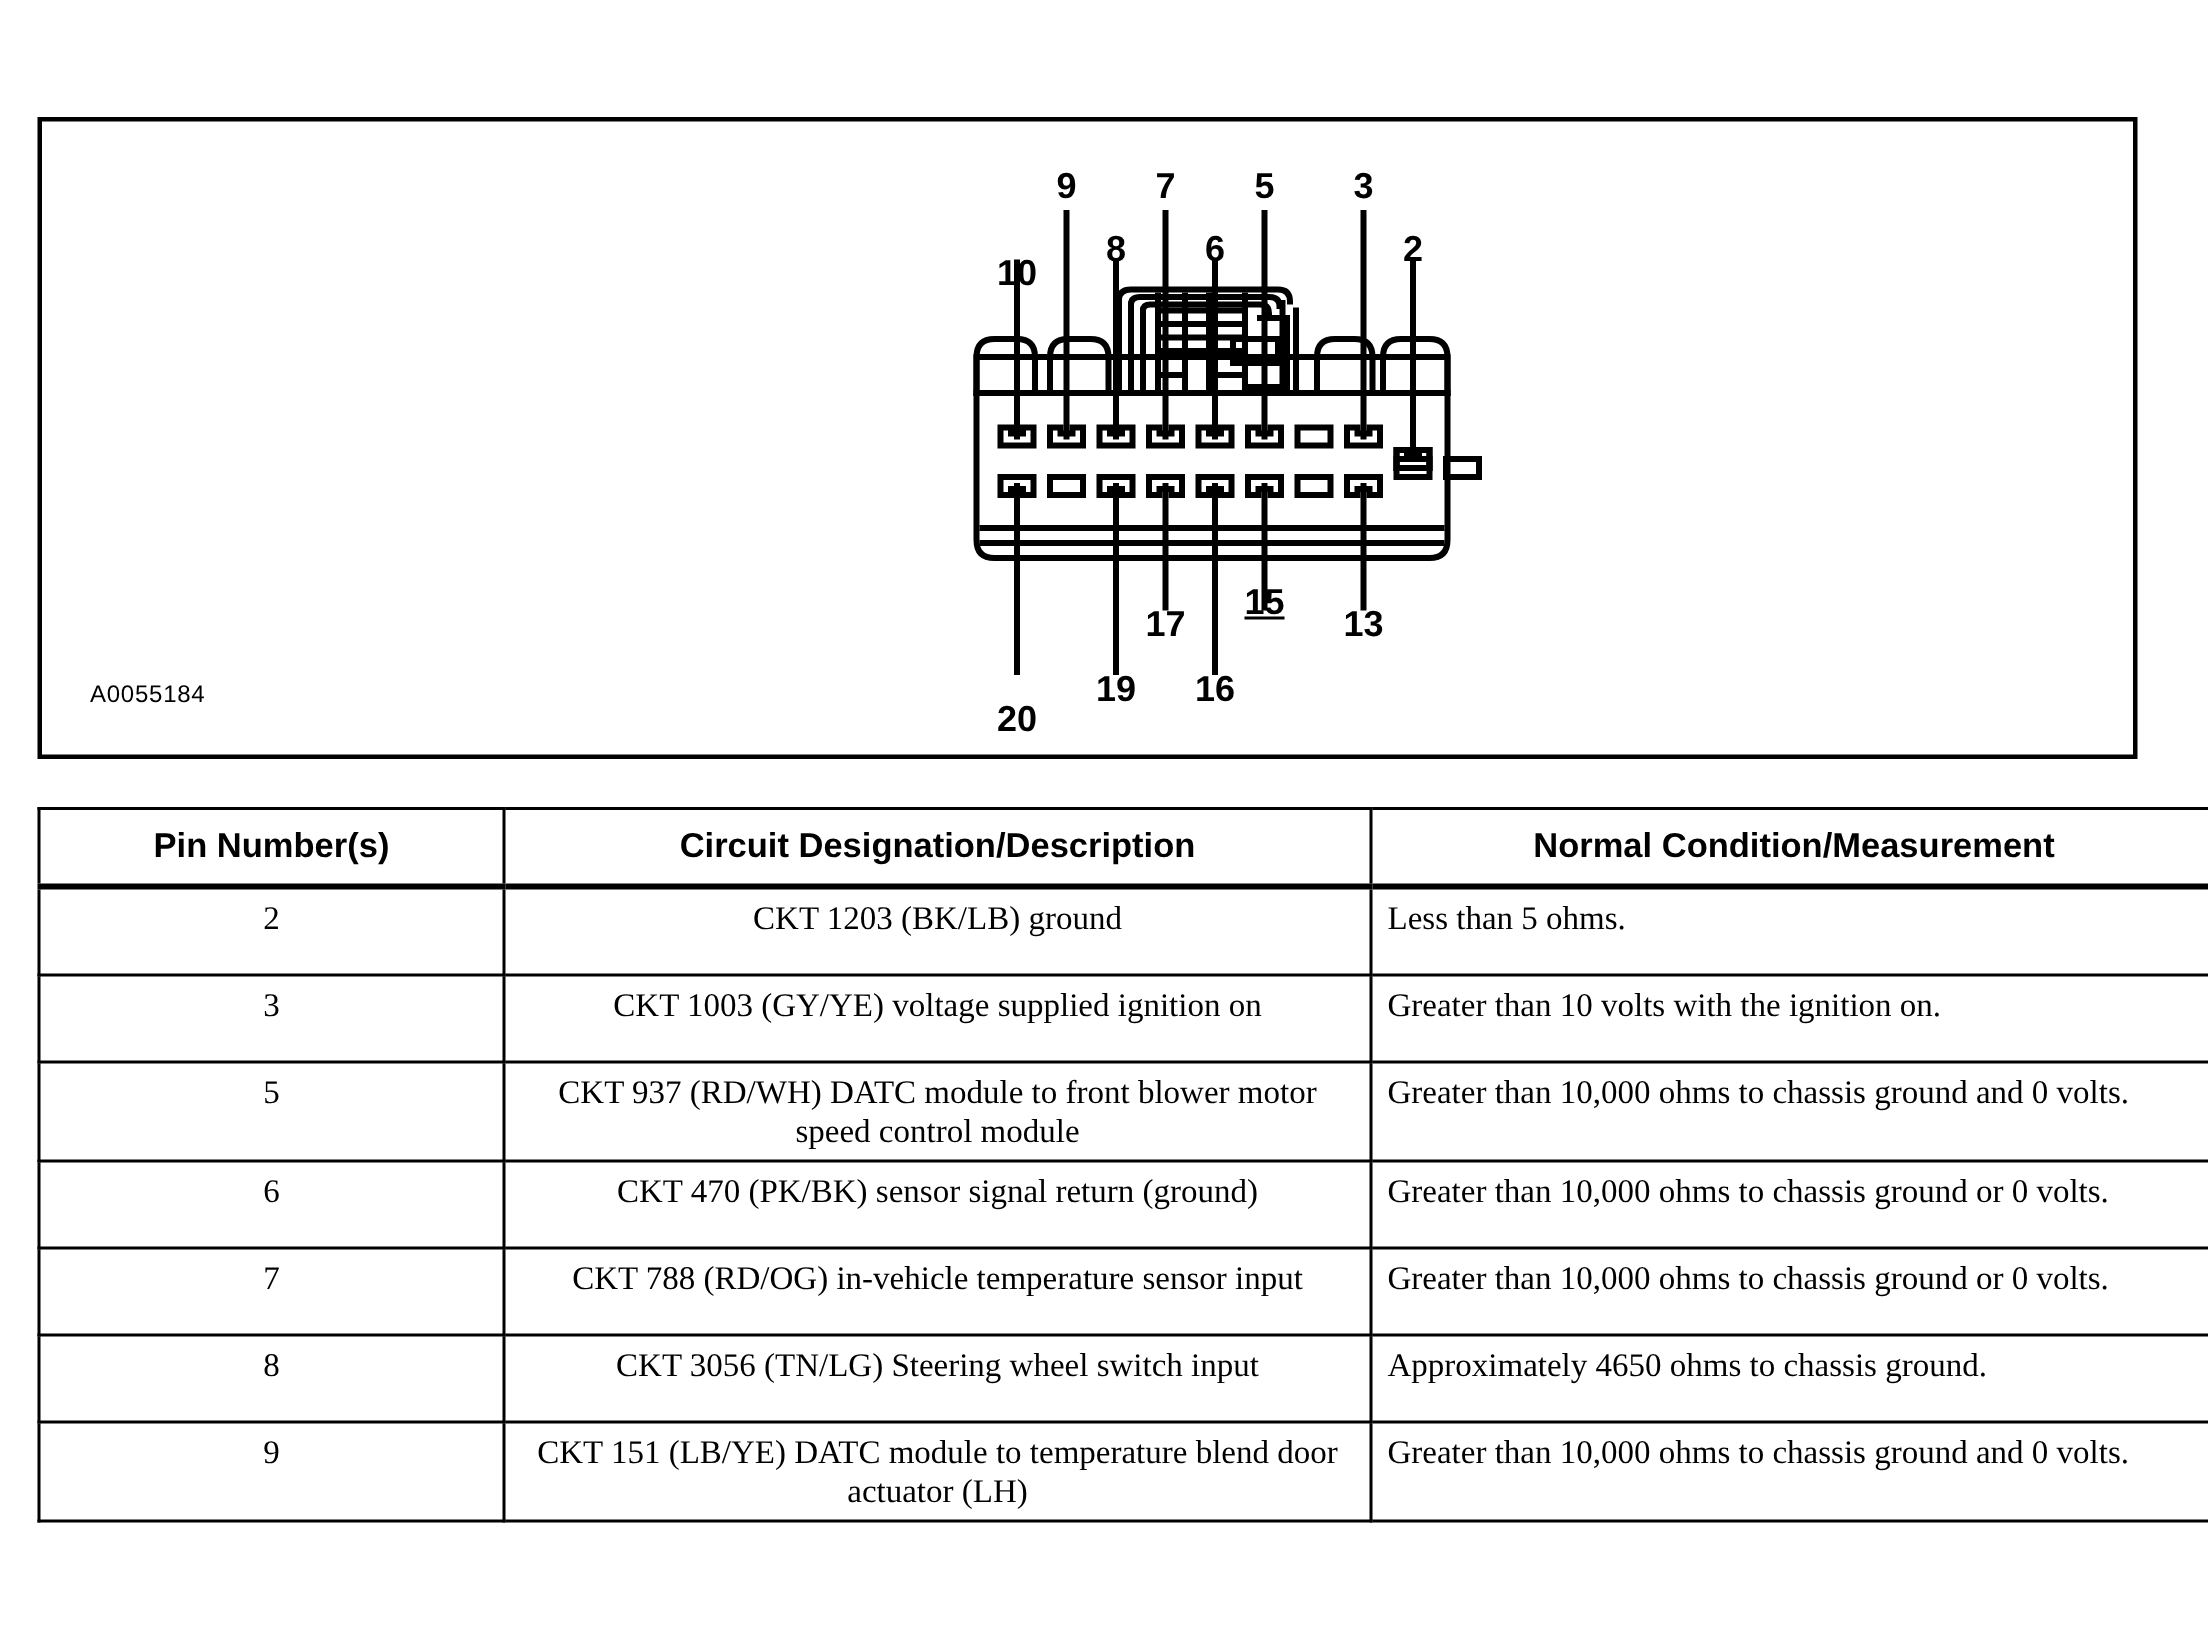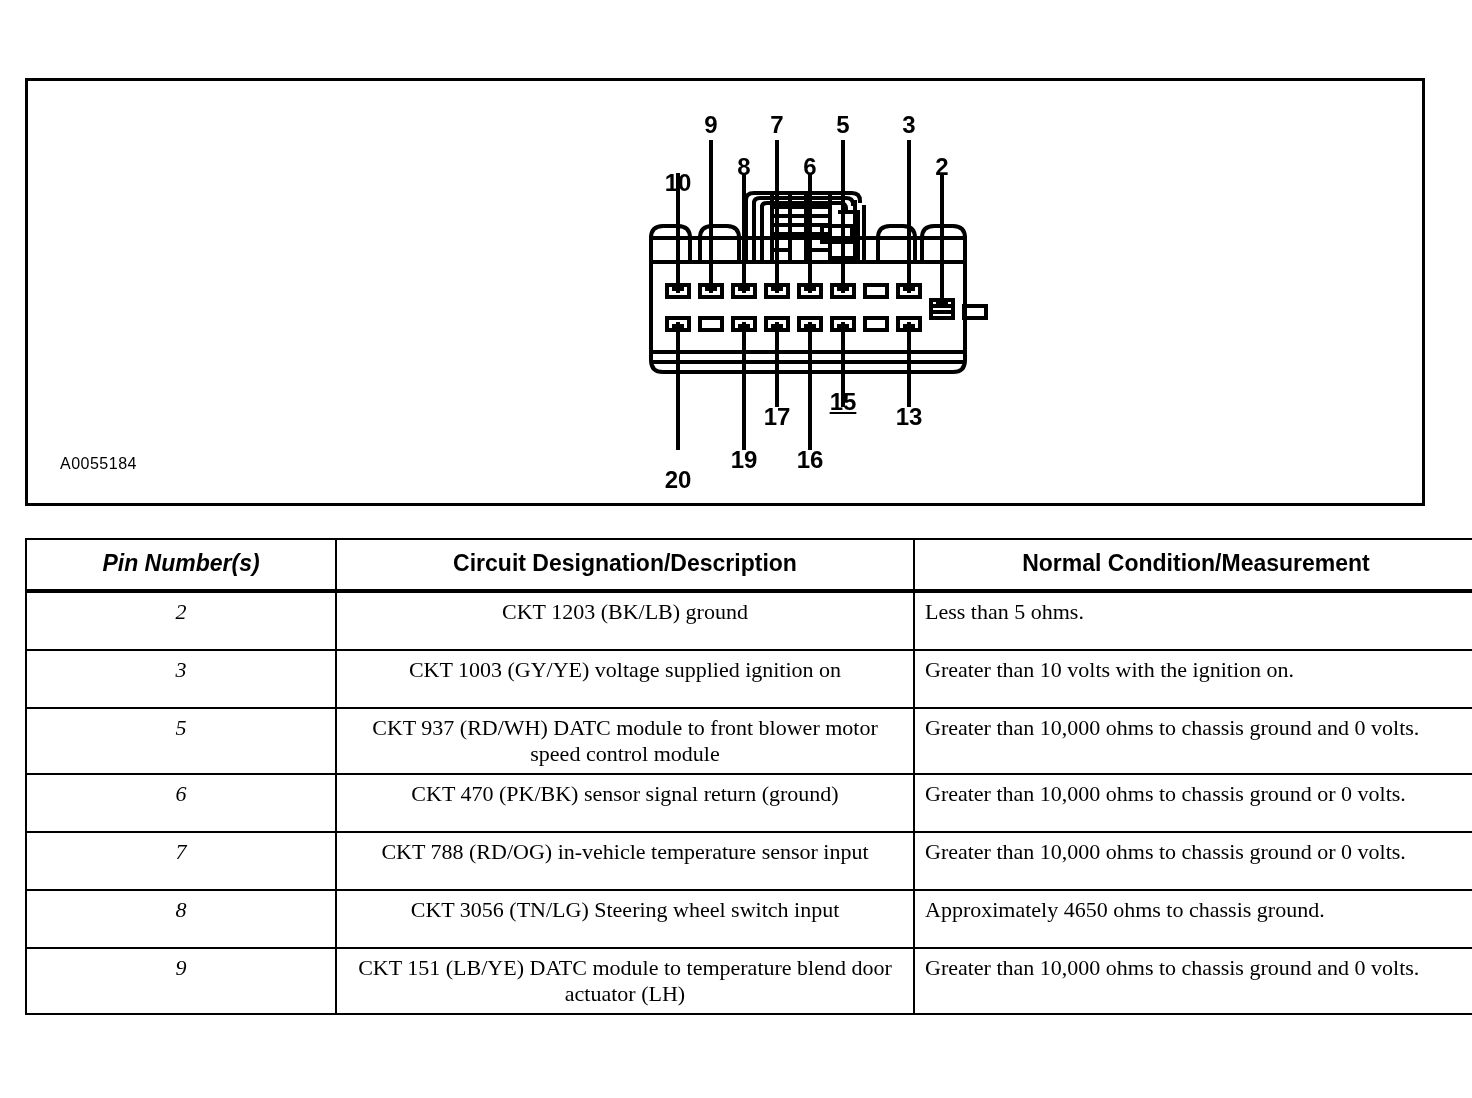--- a/index.html
+++ b/index.html
@@ -46,21 +46,21 @@
     vertical-align:top;
   }
   .tbl thead th{
     font-family:"Liberation Sans",sans-serif;
     font-weight:bold;font-size:23px;
     text-align:center;
     padding:10px 8px 12px 8px;
     border-bottom:4px solid #000;
   }
   .tbl tbody td{font-family:"Liberation Serif",serif;}
-  .c-pin{width:292px;text-align:center;font-style:italic;}
+  .c-pin{width:292px;text-align:center;}
   .c-desc{width:560px;text-align:center;}
   .c-norm{width:546px;text-align:left;}
   .tbl tbody tr td{height:44px;}
 </style>
 </head>
 <body>
 
 <div class="page">
 
 

